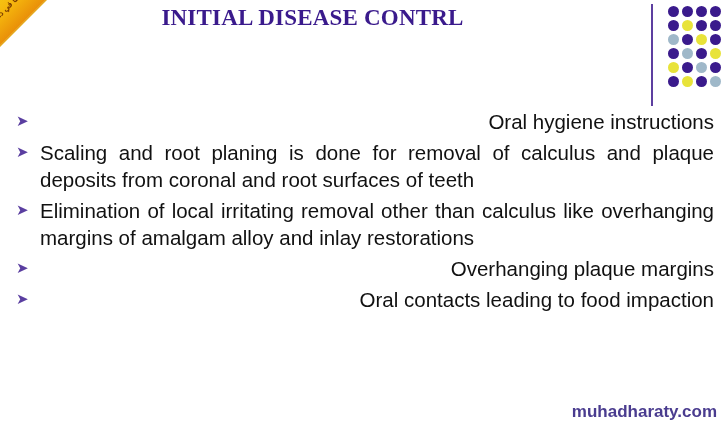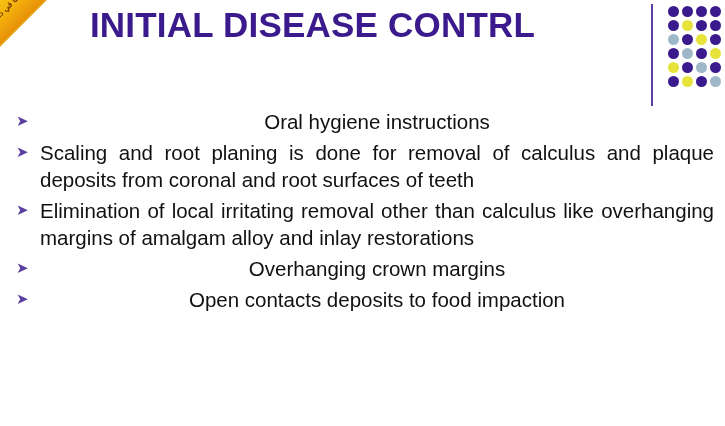--- a/index.html
+++ b/index.html
@@ -49,27 +49,27 @@
   }
 
   
   .title-block {
     padding-top: 4px;
     padding-left: 60px;
     padding-right: 160px;
     text-align: center;
   }
   .title {
-    font-size: 35px;
+    font-size: 23px;
     font-weight: bold;
     color: #3a1a8c;
     line-height: 1.18;
     letter-spacing: 0.2px;
     margin: 0;
-    font-family: Liberation Sans, sans-serif;
+    font-family: Liberation Serif, serif;
   }
 
   
   .divider {
     position: absolute;
     top: 4px;
     left: 651px;
     width: 2px;
     height: 102px;
     background: #5d3fa0;
@@ -119,21 +119,21 @@
     left: 2px;
     top: 1px;
     color: #5a3ea0;
     font-size: 15px;
     line-height: 1.6;
   }
   ul.bullets li .txt {
     display: block;
   }
   li.nojust .txt {
-    text-align: center;
+    text-align: right;
   }
 
   
   .watermark {
     position: absolute;
     right: 8px;
     bottom: 4px;
     font-size: 17px;
     font-weight: bold;
     color: #4a3c8f;
@@ -192,23 +192,24 @@
         <li>
           <span class="marker">➤</span>
           <span class="txt">Scaling and root planing is done for removal of calculus and plaque deposits from coronal and root surfaces of teeth</span>
         </li>
         <li>
           <span class="marker">➤</span>
           <span class="txt">Elimination of local irritating removal other than calculus like overhanging margins  of amalgam alloy and inlay restorations</span>
         </li>
         <li class="nojust">
           <span class="marker">➤</span>
-          <span class="txt">Overhanging crown margins</span>
+          <span class="txt">Overhanging plaque margins</span>
         </li>
         <li class="nojust">
           <span class="marker">➤</span>
-          <span class="txt">Open contacts deposits to food impaction</span>
+          <span class="txt">Oral contacts leading to food impaction</span>
         </li>
       </ul>
   </div>
 
+  <div class="watermark">muhadharaty.com</div>
 
 </div>
 
 </body></html>

